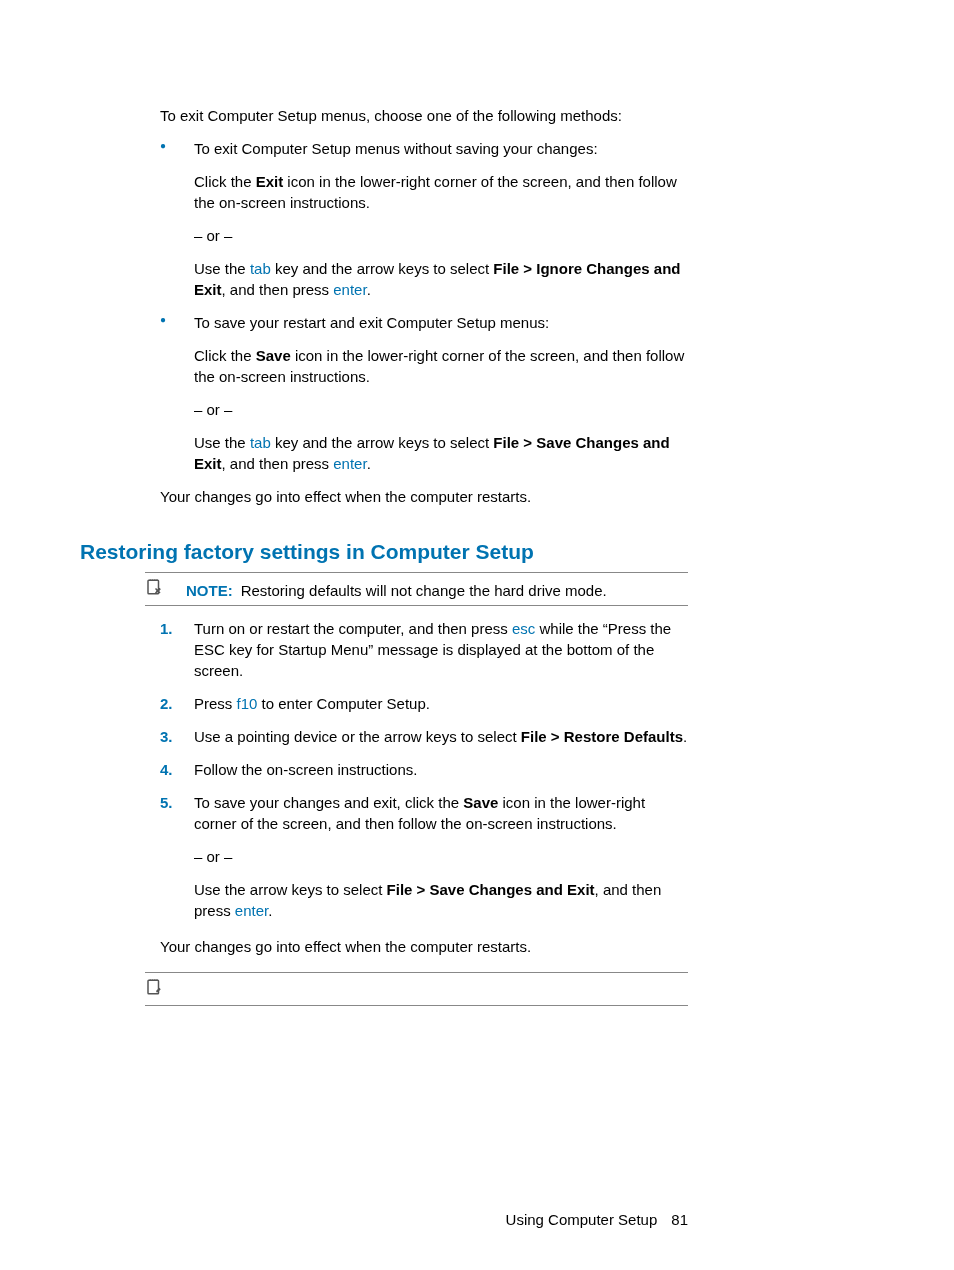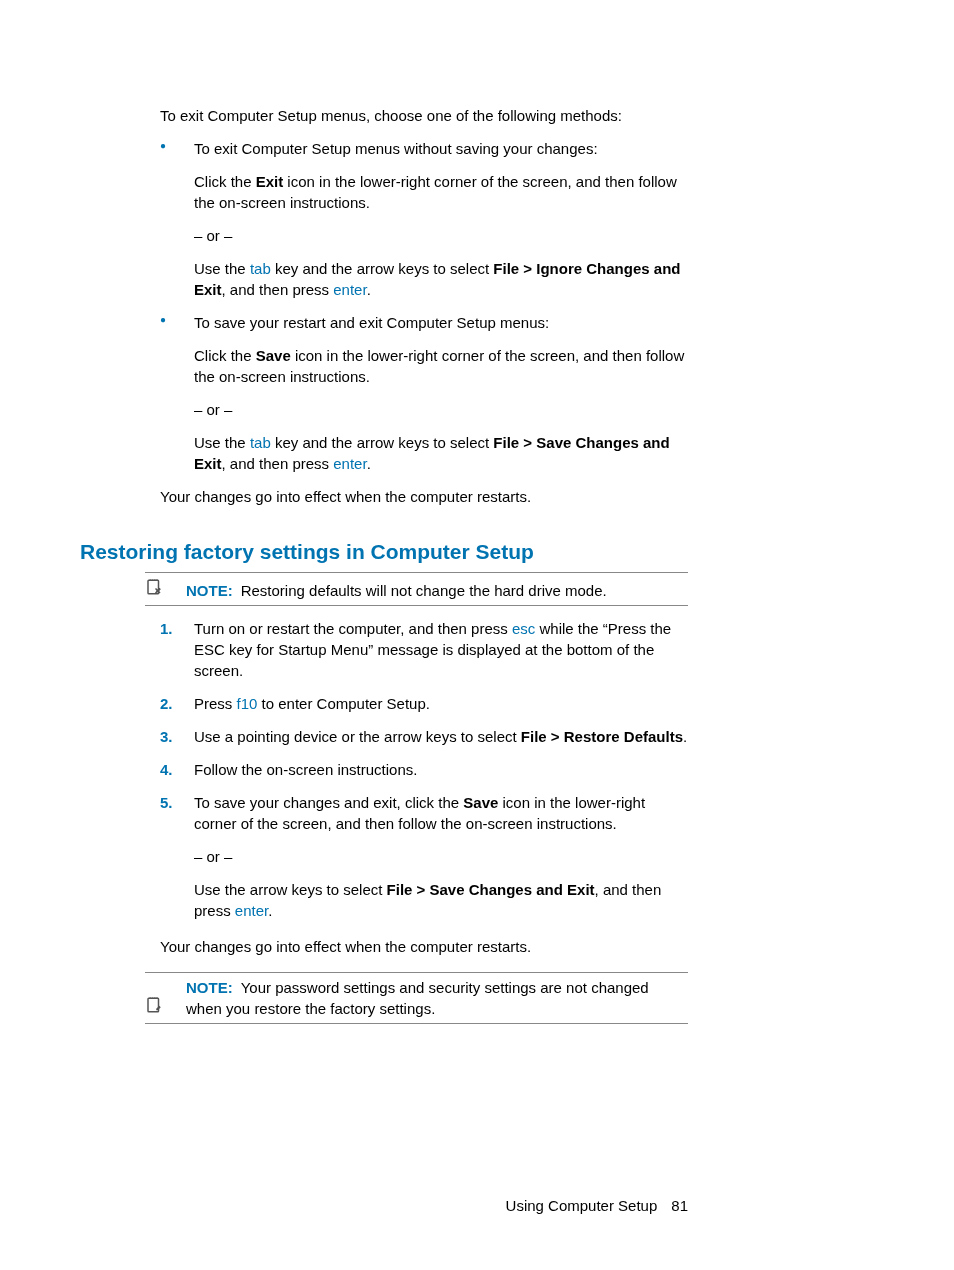--- a/index.html
+++ b/index.html
@@ -93,21 +93,21 @@
     content: counter(step) ".";
     position: absolute;
     left: 0;
     top: 0;
     color: #0073b1;
     font-weight: bold;
   }
   ol.steps .sub p { margin:0 0 12px 0; }
   .footer {
     position: absolute;
-    bottom: 54px;
+    bottom: 40px;
     right: 80px;
     font-size: 15px;
   }
   .footer .pg { margin-left: 14px; }
 </style>
 </head>
 <body>
 
 <div class="page">
 
@@ -171,20 +171,19 @@
   </div>
 
   <div class="note-block">
     <span class="note-icon">
       <svg width="18" height="18" viewBox="0 0 24 24" fill="none" stroke="#555" stroke-width="2">
         <rect x="4" y="3" width="14" height="18" rx="1"></rect>
         <path d="M7 3 v-1 M10 3 v-1 M13 3 v-1 M16 3 v-1"></path>
         <path d="M15 17 l4-4 2 2 -4 4 -2 0 z" fill="#555" stroke="none"></path>
       </svg>
     </span>
-    <span class="note-text"><span class="note-label">NOTE:</span><span>Your password settings and security settings are not changed when you restore the factory settings.</span></span>
   </div>
 
   <div class="footer">
     <span>Using Computer Setup</span><span class="pg">81</span>
   </div>
 
 </div>
 
 </body></html>

